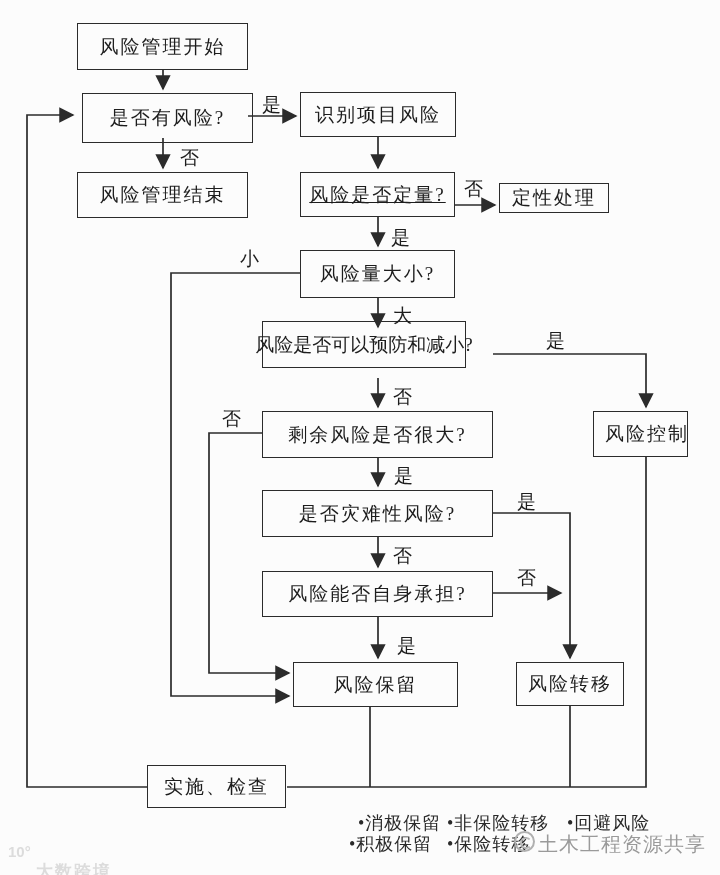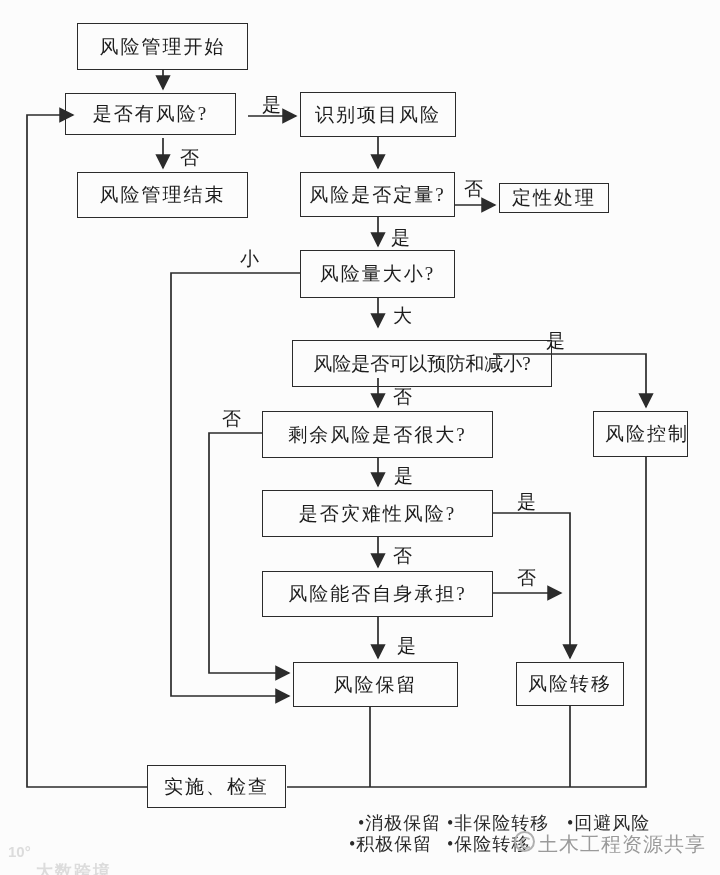--- a/index.html
+++ b/index.html
@@ -69,27 +69,27 @@
       <path d="M493,593 H561" marker-end="url(#arw)"></path>
       <path d="M378,617 V658" marker-end="url(#arw)"></path>
       <path d="M370,707 V787"></path>
       <path d="M570,706 V787"></path>
       <path d="M646,457 V787 H287"></path>
       <path d="M147,787 H27 V115 H73" marker-end="url(#arw)"></path>
     </g>
   </svg>
 
   <div class="node" style="left:77px;top:23px;width:171px;height:47px;">风险管理开始</div>
-  <div class="node" style="left:65px;top:93px;width:171px;height:42px;">是否有风险?</div>
+  <div class="node" style="left:82px;top:93px;width:171px;height:50px;">是否有风险?</div>
   <div class="node" style="left:77px;top:172px;width:171px;height:46px;">风险管理结束</div>
   <div class="node" style="left:300px;top:92px;width:156px;height:45px;">识别项目风险</div>
-  <div class="node" style="left:300px;top:172px;width:155px;height:45px;">风险是否定量?</div>
+  <div class="node" style="left:300px;top:172px;width:155px;height:45px;text-decoration:underline;">风险是否定量?</div>
   <div class="node" style="left:499px;top:183px;width:110px;height:30px;">定性处理</div>
   <div class="node" style="left:300px;top:250px;width:155px;height:48px;">风险量大小?</div>
-  <div class="node" style="left:262px;top:340px;width:260px;height:47px;letter-spacing:0;margin-left:30px;">风险是否可以预防和减小?</div>
+  <div class="node" style="left:262px;top:321px;width:204px;height:47px;letter-spacing:0;">风险是否可以预防和减小?</div>
   <div class="node" style="left:262px;top:411px;width:231px;height:47px;">剩余风险是否很大?</div>
   <div class="node" style="left:262px;top:490px;width:231px;height:47px;">是否灾难性风险?</div>
   <div class="node" style="left:262px;top:571px;width:231px;height:46px;">风险能否自身承担?</div>
   <div class="node" style="left:293px;top:662px;width:165px;height:45px;">风险保留</div>
   <div class="node" style="left:516px;top:662px;width:108px;height:44px;">风险转移</div>
   <div class="node" style="left:593px;top:411px;width:95px;height:46px;padding-left:13px;">风险控制</div>
   <div class="node" style="left:147px;top:765px;width:139px;height:43px;">实施、检查</div>
 
   <div class="edge-label" style="left:262px;top:92px;">是</div>
   <div class="edge-label" style="left:180px;top:145px;">否</div>

